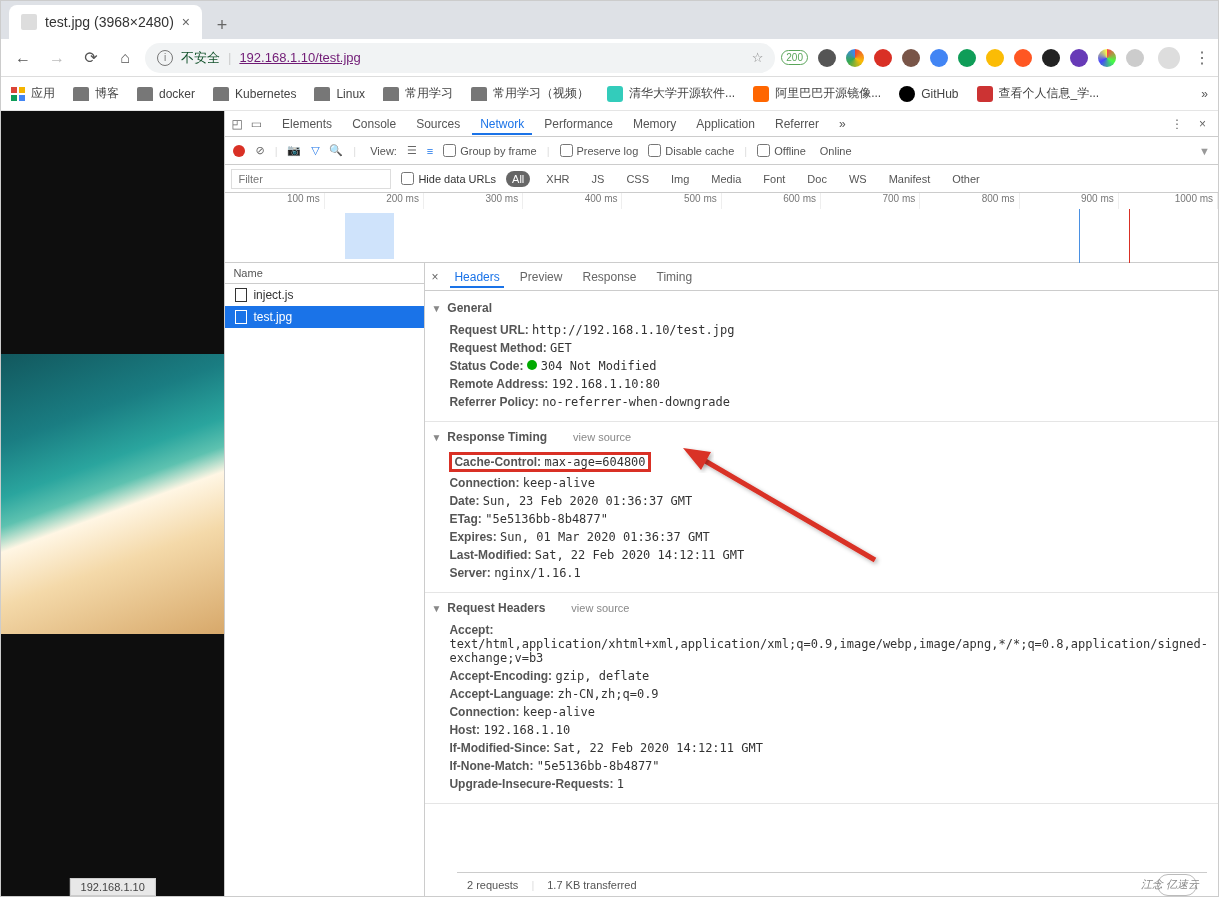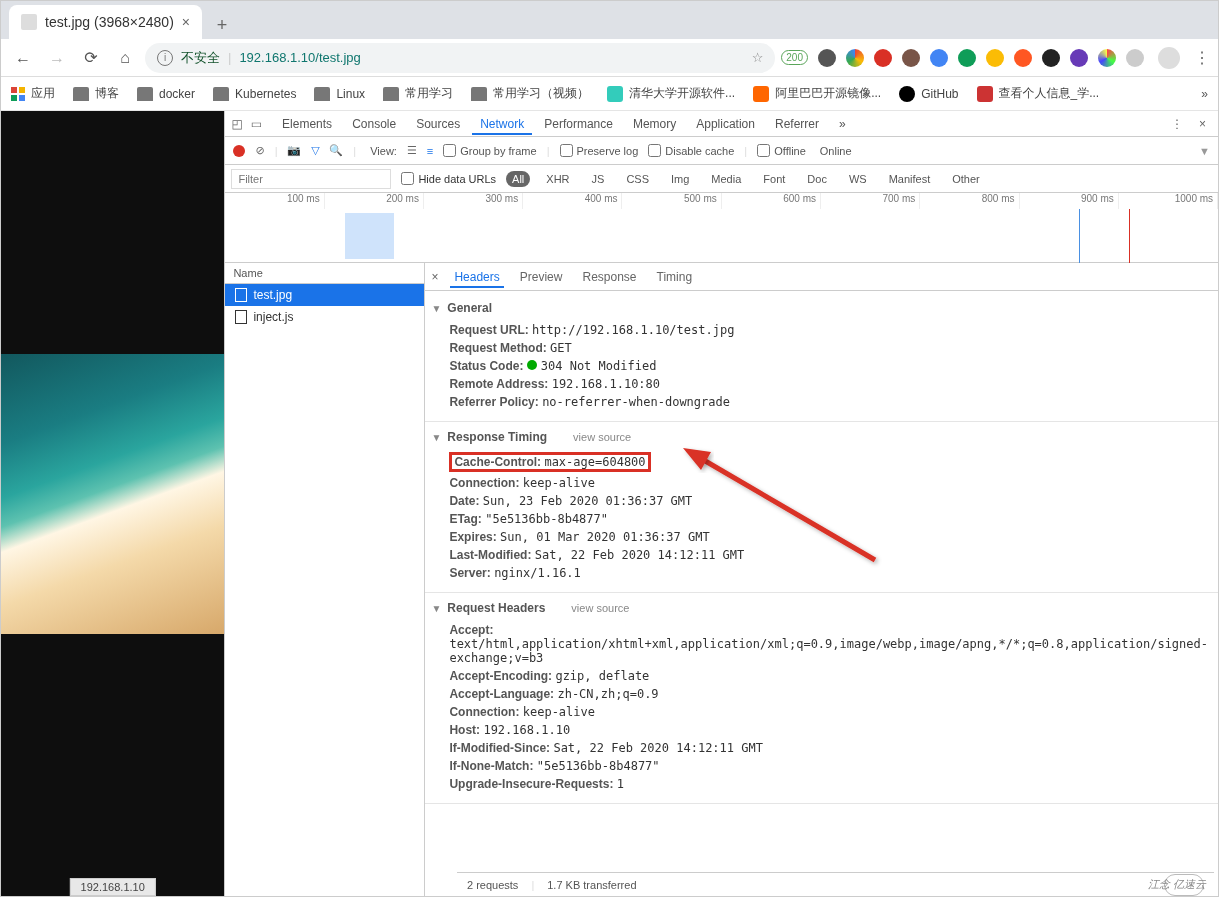--- a/index.html
+++ b/index.html
@@ -13,21 +13,21 @@
 .tab .close { color: #666; font-size: 14px; cursor: pointer; }
 .newtab { width: 28px; height: 28px; display: flex; align-items: center; justify-content: center; color: #666; font-size: 18px; margin-left: 6px; }
 
 
 .addr { height: 38px; background: #fff; display: flex; align-items: center; padding: 0 8px; border-bottom: 1px solid #ddd; gap: 6px; }
 .navbtn { width: 28px; height: 28px; display: flex; align-items: center; justify-content: center; color: #555; border-radius: 50%; }
 .navbtn.disabled { color: #bbb; }
 .omnibox { flex: 1; height: 30px; background: #f1f3f4; border-radius: 15px; display: flex; align-items: center; padding: 0 12px; gap: 8px; font-size: 13px; }
 .omnibox .info { width: 16px; height: 16px; border: 1px solid #777; border-radius: 50%; display: flex; align-items: center; justify-content: center; font-size: 10px; color: #777; }
 .omnibox .insecure { color: #14532d; }
-.omnibox .url { color: #0f766e; }
+.omnibox .url { color: #701a75; text-decoration: underline; }
 .omnibox .star { margin-left: auto; color: #888; }
 .exticons { display: flex; gap: 10px; align-items: center; }
 .ext { width: 18px; height: 18px; border-radius: 50%; }
 .badge200 { font-size: 10px; color: #5aa55a; border: 1px solid #5aa55a; padding: 1px 4px; border-radius: 8px; }
 .avatar { width: 22px; height: 22px; border-radius: 50%; background: #ddd; margin: 0 8px; }
 .menu3 { color: #666; }
 
 
 .bookmarks { height: 34px; background: #fff; display: flex; align-items: center; padding: 0 10px; gap: 18px; font-size: 12px; color: #444; border-bottom: 1px solid #e5e5e5; }
 .bookmark { display: flex; align-items: center; gap: 6px; }
@@ -94,21 +94,21 @@
 .section-title { color: #555; font-weight: bold; margin: 4px 0 6px -4px; display: flex; align-items: center; gap: 6px; }
 .section-title .vs { font-weight: normal; color: #888; margin-left: 20px; font-size: 11px; }
 .tri2 { color: #888; font-size: 10px; }
 .kv { padding: 2px 0 2px 14px; font-family: inherit; }
 .kv .k { font-weight: bold; color: #555; }
 .kv .v { font-family: "Consolas","Menlo",monospace; color: #333; }
 .statusdot { display:inline-block; width:10px; height:10px; border-radius:50%; background:#0a0; margin-right:4px; }
 
 .hl-box { border: 3px solid #d93025; padding: 0 2px; display: inline-block; }
 
-.dt-footer { position: absolute; bottom: 0; left: 456px; right: 4px; height: 24px; background: #fff; border-top: 1px solid #ccc; font-size: 11px; color: #555; display: flex; align-items: center; padding: 0 10px; gap: 13px; }
+.dt-footer { position: absolute; bottom: 0; left: 456px; right: 11px; height: 24px; background: #fff; border-top: 1px solid #ccc; font-size: 11px; color: #555; display: flex; align-items: center; padding: 0 10px; gap: 13px; }
 
 .watermark { position: absolute; right: 8px; bottom: 4px; font-size: 11px; color: #888; font-style: italic; }
 .cloud { width:40px; height:22px; background:#fff; border:1px solid #bbb; border-radius:12px; }
 </style>
 </head>
 <body>
 
 <div class="tabstrip">
   <div class="tab">
     <div class="favicon"></div>
@@ -297,27 +297,27 @@
       <div class="tl-body">
         <div class="tl-hl"></div>
         <div class="tl-blue"></div>
         <div class="tl-red"></div>
       </div>
     </div>
 
     <div class="dt-split">
       <div class="dt-names">
         <div class="dt-names-head">Name</div>
+        <div class="file-row">
+          <span class="fileicon"></span>
+          <span>inject.js</span>
+        </div>
         <div class="file-row sel">
           <span class="fileicon"></span>
           <span>test.jpg</span>
-        </div>
-        <div class="file-row">
-          <span class="fileicon"></span>
-          <span>inject.js</span>
         </div>
       </div>
 
       <div class="dt-detail">
         <div class="detail-tabs">
           <span class="xclose">×</span>
           <span class="tab2 active">Headers</span>
           <span class="tab2">Preview</span>
           <span class="tab2">Response</span>
           <span class="tab2">Timing</span>

